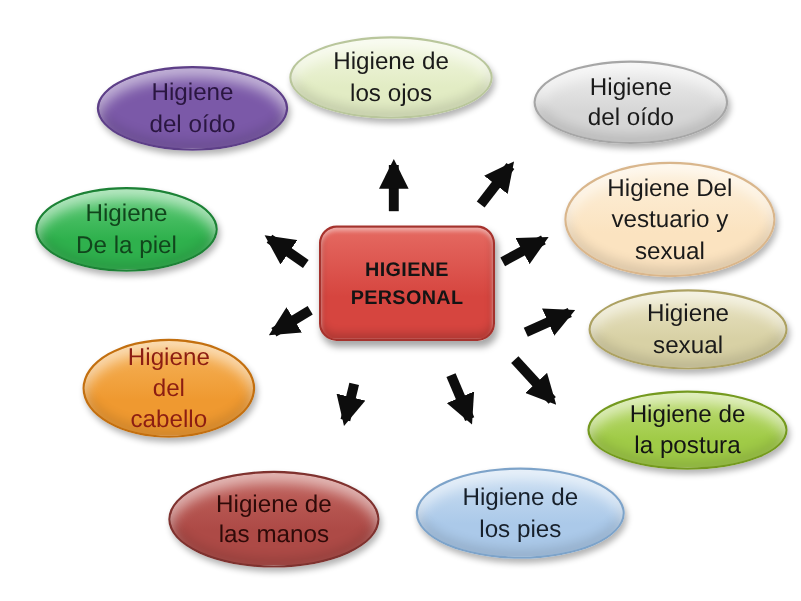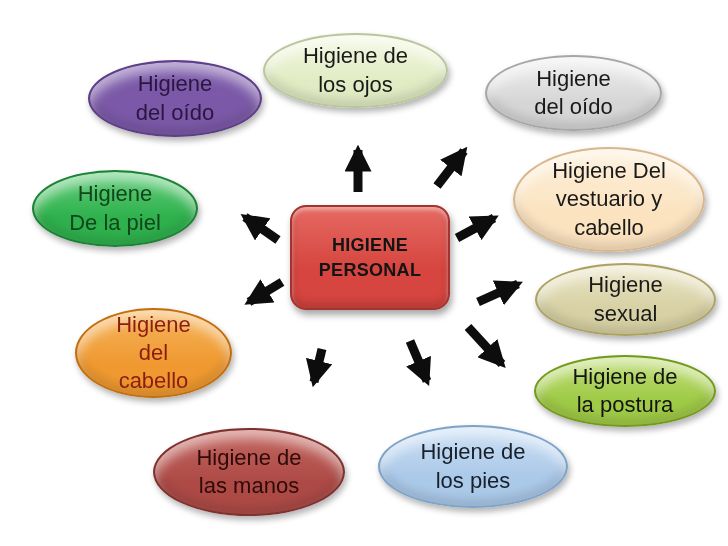--- a/index.html
+++ b/index.html
@@ -90,21 +90,21 @@
     <span class="node-label">Higiene
 del oído</span>
   </div>
   <div class="node n-piel" style="background: linear-gradient(rgb(99, 204, 123) 0%, rgb(47, 177, 77) 62%); border-color: rgb(29, 129, 54); color: rgb(17, 69, 28);">
     <span class="node-label">Higiene
 De la piel</span>
   </div>
   <div class="node n-vestuario" style="background: linear-gradient(rgb(253, 241, 221) 0%, rgb(251, 227, 192) 62%); border-color: rgb(217, 182, 140); color: rgb(26, 26, 26);">
     <span class="node-label">Higiene Del
 vestuario y
-cabello</span>
+sexual</span>
   </div>
   <div class="node n-sexual" style="background: linear-gradient(rgb(234, 229, 198) 0%, rgb(216, 209, 165) 62%); border-color: rgb(172, 161, 98); color: rgb(26, 26, 26);">
     <span class="node-label">Higiene
 sexual</span>
   </div>
   <div class="node n-postura" style="background: linear-gradient(rgb(192, 221, 122) 0%, rgb(160, 203, 71) 62%); border-color: rgb(116, 153, 31); color: rgb(20, 20, 20);">
     <span class="node-label">Higiene de
 la postura</span>
   </div>
   <div class="node n-cabello" style="background: linear-gradient(rgb(246, 181, 94) 0%, rgb(239, 153, 48) 62%); border-color: rgb(194, 111, 16); color: rgb(140, 29, 18);">

